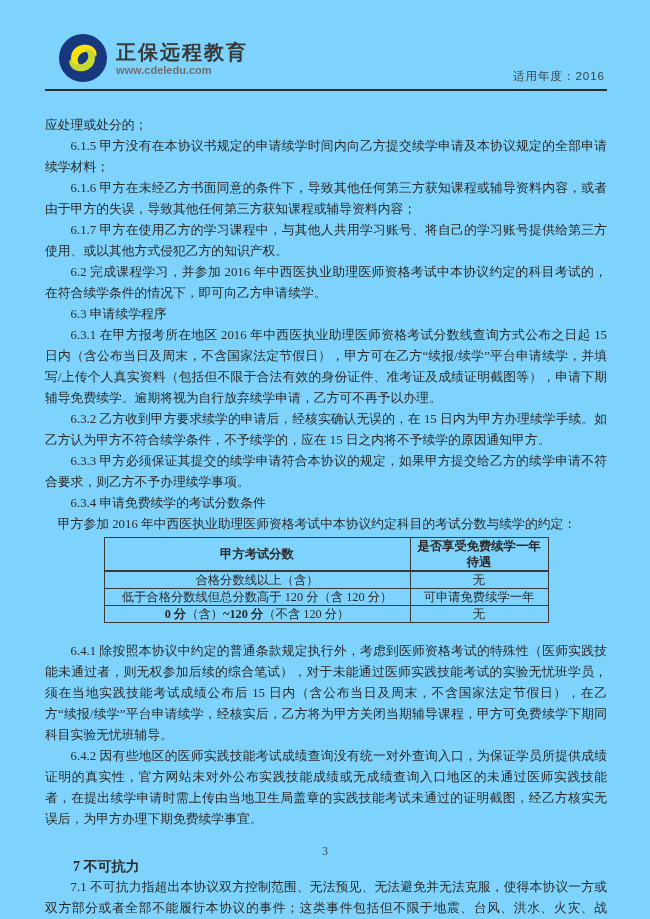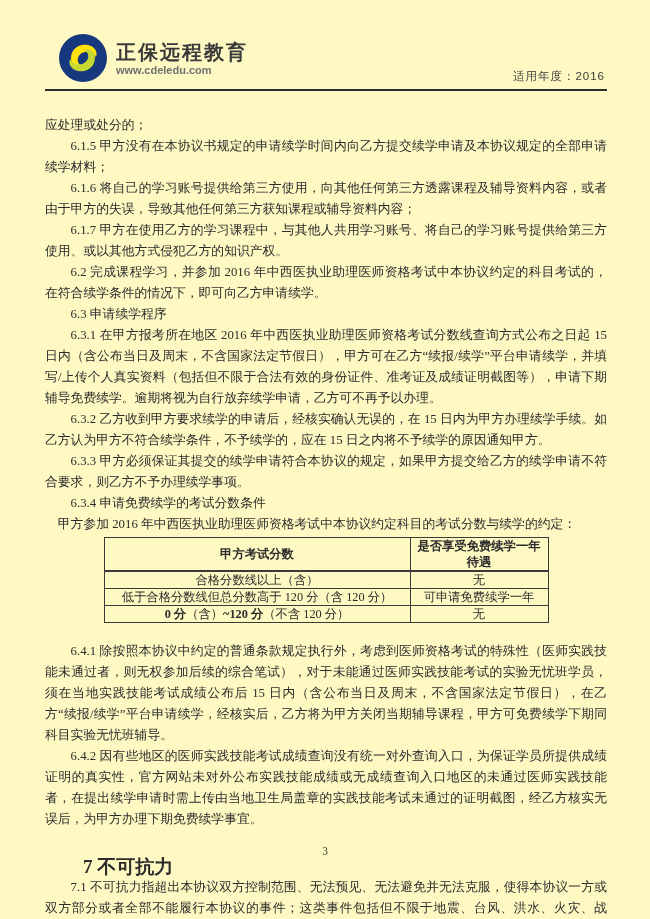--- a/index.html
+++ b/index.html
@@ -1,21 +1,21 @@
 <!DOCTYPE html>
 <html><head>
 <meta charset="utf-8">
 <style>
   * { box-sizing: border-box; }
   html, body { margin: 0; padding: 0; background: #ffffff; }
   .page {
     position: relative;
     width: 650px;
     height: 919px;
-    background: #fef9c3;
+    background: #7dd3fc;
     font-family: "Liberation Serif", "DejaVu Serif", serif;
     color: #2b2b2b;
     padding: 30px 43px 0 45px;
     overflow: hidden;
   }
   
   .header {
     position: relative;
     height: 54px;
   }
@@ -64,21 +64,21 @@
     font-size: 12.8px;
     line-height: 21px;
     text-align: justify;
   }
   .doc p { margin: 0; text-indent: 2em; }
   .doc p.no-indent { text-indent: 0; margin-top: 24px; }
   .doc p.small-indent { text-indent: 1em; }
   .doc p.section-heading {
     font-weight: bold;
     margin-top: 26px;
-    font-size: 19px;
+    font-size: 14px;
   }
   
   table.score-table {
     border-collapse: collapse;
     margin: 2px auto 18px auto;
     width: 444px;
     table-layout: fixed;
     font-size: 12.3px;
   }
   table.score-table th, table.score-table td {
@@ -127,21 +127,21 @@
       </span>
     </div>
     <span class="year-label">适用年度：2016</span>
   </div>
 
   <div class="rule"></div>
 
   <div class="doc">
     <p class="no-indent">应处理或处分的；</p>
     <p>6.1.5 甲方没有在本协议书规定的申请续学时间内向乙方提交续学申请及本协议规定的全部申请续学材料；</p>
-    <p>6.1.6 将自己的学习账号提供给第三方使用，向其他任何第三方透露课程及辅导资料内容，或者由于甲方的失误，导致其他任何第三方获知课程或辅导资料内容；</p>
+    <p>6.1.6 甲方在未经乙方书面同意的条件下，导致其他任何第三方获知课程或辅导资料内容，或者由于甲方的失误，导致其他任何第三方获知课程或辅导资料内容；</p>
     <p>6.1.7 甲方在使用乙方的学习课程中，与其他人共用学习账号、将自己的学习账号提供给第三方使用、或以其他方式侵犯乙方的知识产权。</p>
     <p>6.2 完成课程学习，并参加 2016 年中西医执业助理医师资格考试中本协议约定的科目考试的，在符合续学条件的情况下，即可向乙方申请续学。</p>
     <p>6.3 申请续学程序</p>
     <p>6.3.1 在甲方报考所在地区 2016 年中西医执业助理医师资格考试分数线查询方式公布之日起 15 日内（含公布当日及周末，不含国家法定节假日），甲方可在乙方“续报/续学”平台申请续学，并填写/上传个人真实资料（包括但不限于合法有效的身份证件、准考证及成绩证明截图等），申请下期辅导免费续学。逾期将视为自行放弃续学申请，乙方可不再予以办理。</p>
     <p>6.3.2 乙方收到甲方要求续学的申请后，经核实确认无误的，在 15 日内为甲方办理续学手续。如乙方认为甲方不符合续学条件，不予续学的，应在 15 日之内将不予续学的原因通知甲方。</p>
     <p>6.3.3 甲方必须保证其提交的续学申请符合本协议的规定，如果甲方提交给乙方的续学申请不符合要求，则乙方不予办理续学事项。</p>
     <p>6.3.4 申请免费续学的考试分数条件</p>
     <p class="small-indent">甲方参加 2016 年中西医执业助理医师资格考试中本协议约定科目的考试分数与续学的约定：</p>
 
     <table class="score-table">

